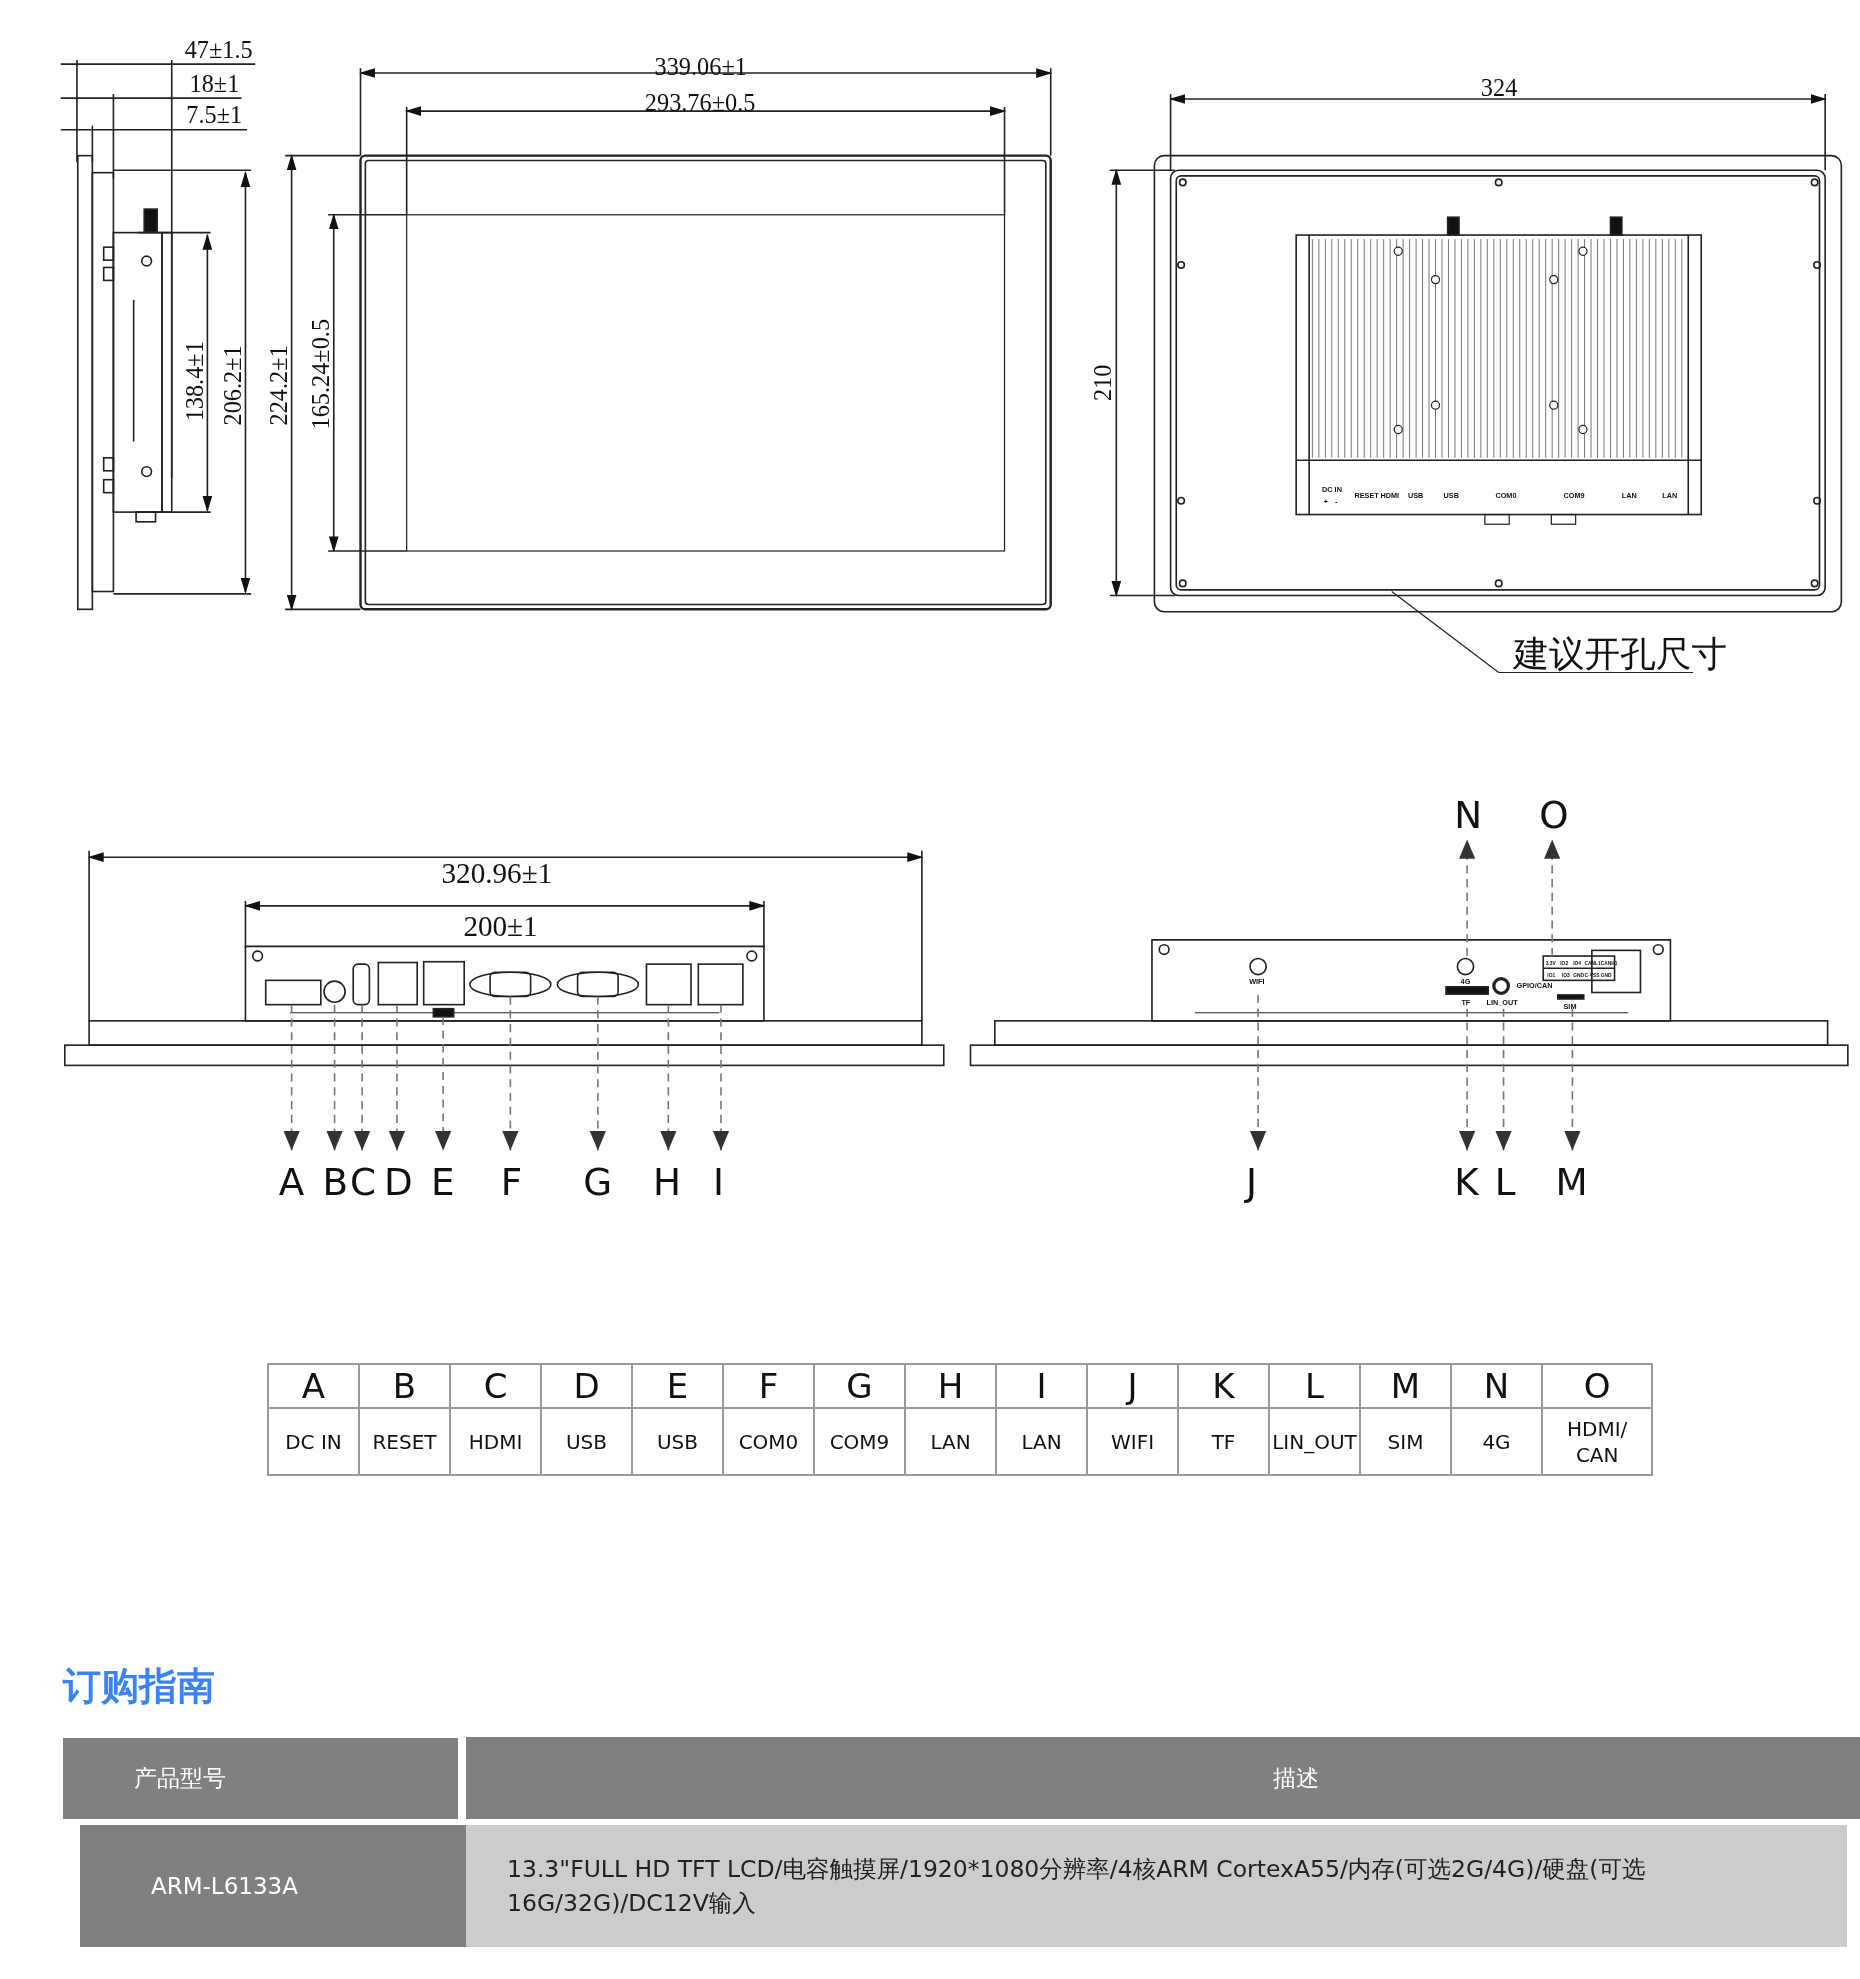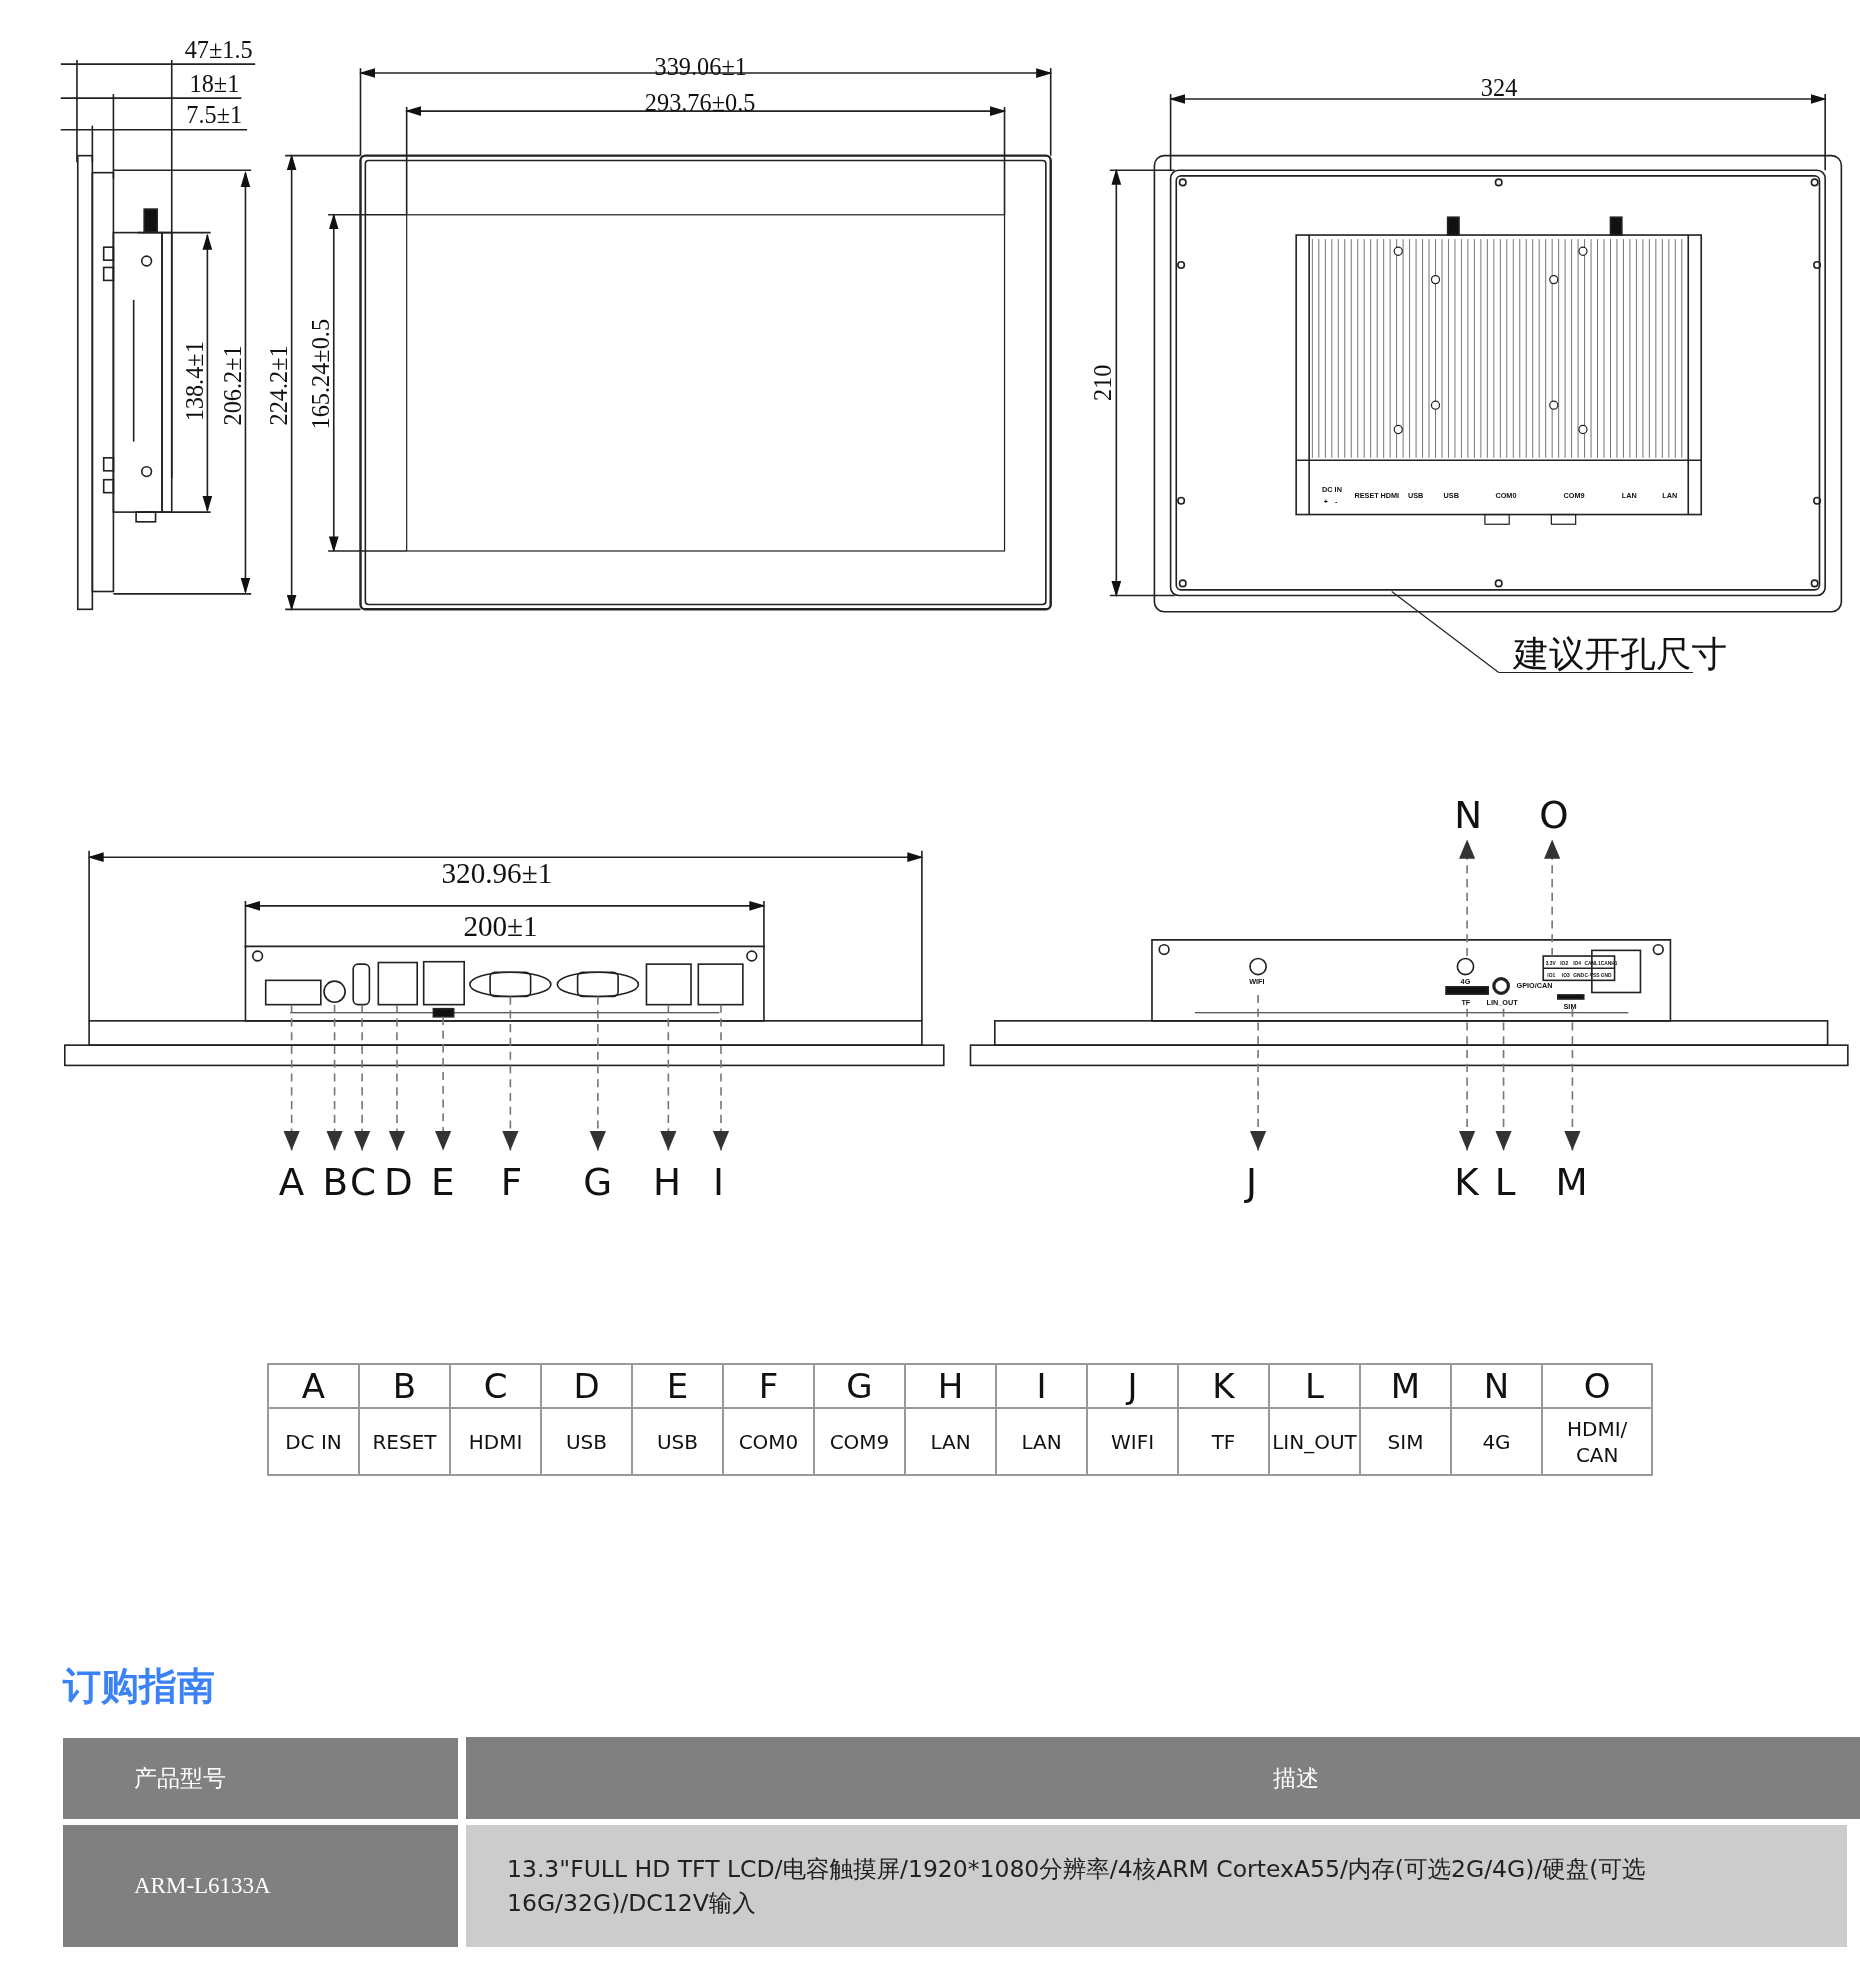--- a/index.html
+++ b/index.html
@@ -307,19 +307,19 @@
 
 <div class="order-title">订购指南</div>
 
 <div class="ocell ohead" style="left:63px;top:1738px;width:395px;height:81px;padding-left:71px;">
   <span>产品型号</span>
 </div>
 <div class="ocell ohead" style="left:466px;top:1737px;width:1660px;height:82px;justify-content:center;">
   <span>描述</span>
 </div>
 
-<div class="ocell omodel" style="left:63px;top:1825px;width:395px;height:122px;padding-left:71px;font-family:Liberation Serif, serif;">
+<div class="ocell omodel" style="left:80px;top:1825px;width:395px;height:122px;padding-left:71px;">
   <span>ARM-L6133A</span>
 </div>
 <div class="ocell odesc" style="left:466px;top:1825px;width:1381px;height:122px;">
   <span>13.3"FULL HD TFT LCD/电容触摸屏/1920*1080分辨率/4核ARM CortexA55/内存(可选2G/4G)/硬盘(可选16G/32G)/DC12V输入</span>
 </div>
 
 
 </body></html>

